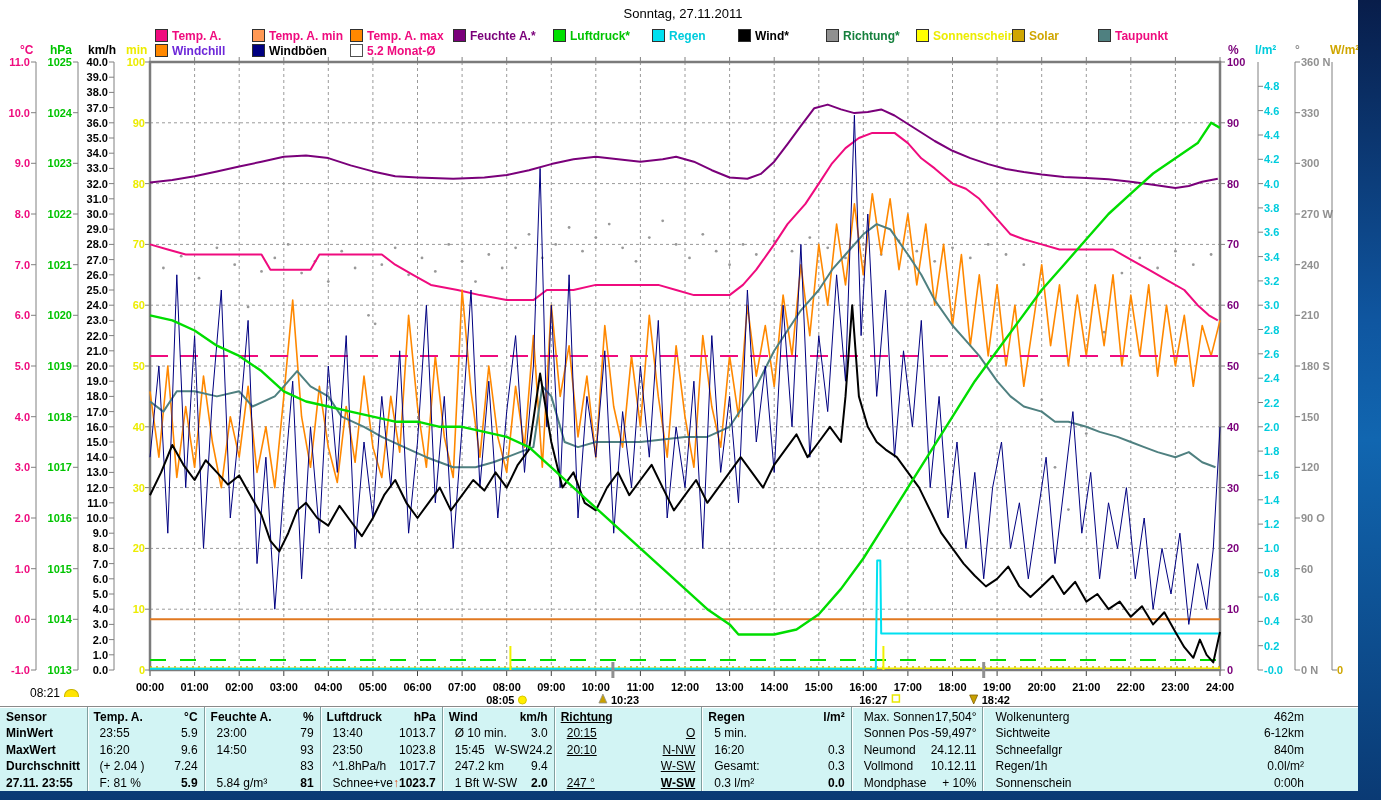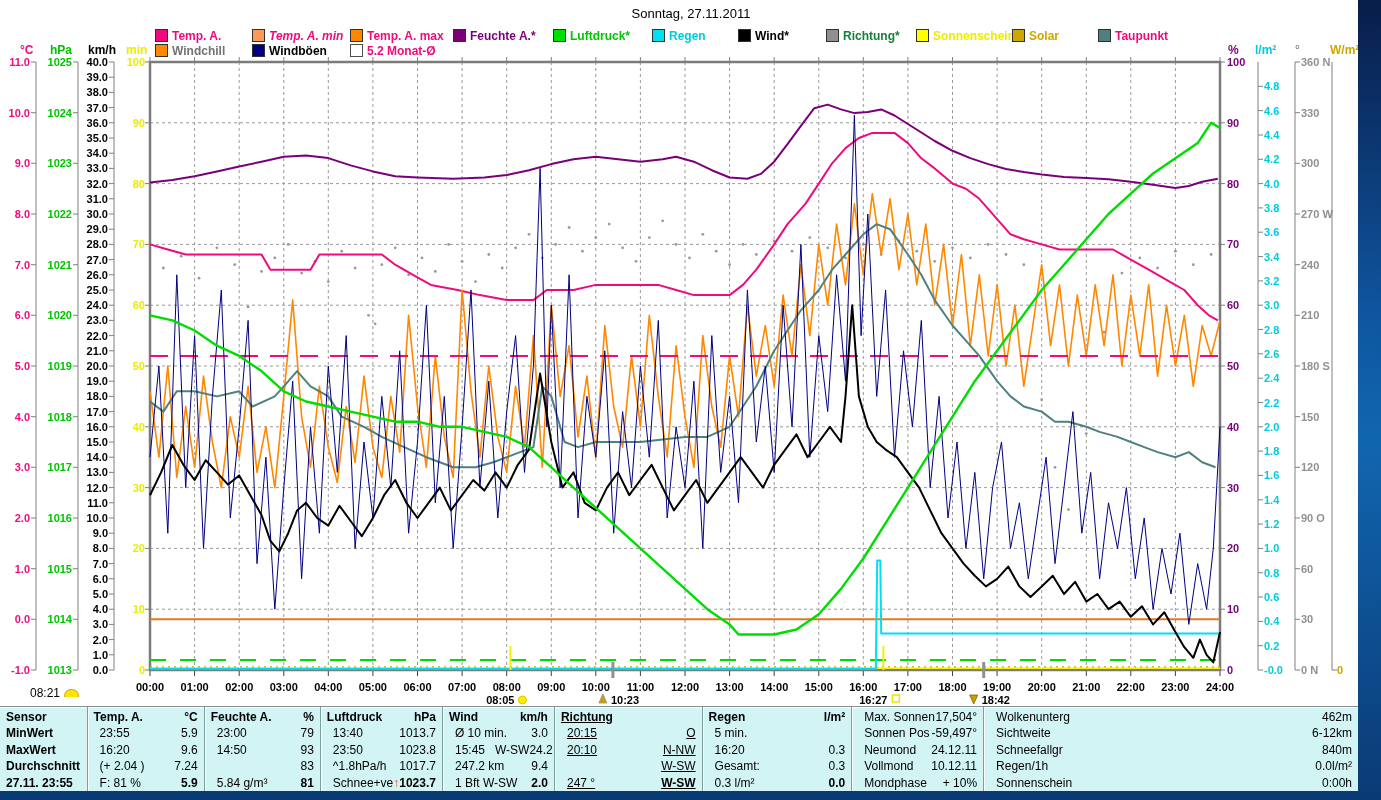--- a/index.html
+++ b/index.html
@@ -1,21 +1,21 @@
 <!DOCTYPE html>
 <html><head>
 <meta charset="utf-8">
 <style>
   html,body{margin:0;padding:0;width:1381px;height:800px;overflow:hidden;
     background:linear-gradient(180deg,#081d4a 0%,#0f56a0 40%,#1166b0 55%,#0a3a74 100%);
     font-family:"Liberation Sans",sans-serif;font-size:11px;}
   #app{position:absolute;left:0;top:0;width:1358px;height:791px;background:#ffffff;overflow:hidden;}
   #chart-svg{position:absolute;left:0;top:0;z-index:1;}
   .overlay{position:absolute;z-index:2;}
-  #page-title{left:12px;top:6px;width:1358px;text-align:center;font-size:13px;color:#000;}
+  #page-title{left:4px;top:6px;width:1358px;text-align:center;font-size:13px;color:#000;}
   .lg-item{position:absolute;white-space:nowrap;height:13px;}
   .lg-box{display:inline-block;width:11px;height:11px;border:1px solid #303030;vertical-align:-2px;margin-right:4px;}
   .lg-box.outline{background:#fff;border:1px solid #505050;}
   .lg-label{font-weight:bold;font-size:12px;}
   .ax-head{position:absolute;font-weight:bold;font-size:12px;white-space:nowrap;}
   #bottom-left-time{left:30px;top:686px;color:#000;font-size:12px;}
   #bl-icon{display:inline-block;width:13px;height:7px;background:#ffe400;border:1px solid #c8b400;
     border-bottom:none;border-radius:7px 7px 0 0;margin-left:4px;vertical-align:0px;}
   
   #data-table{left:0;top:706px;width:1358px;height:85px;background:#d2f4f4;
@@ -502,31 +502,31 @@
       <rect x="892.4" y="695" width="7" height="7" fill="#ffffff" stroke="#e8e800" stroke-width="1.5"></rect>
       <line x1="983.7" y1="662" x2="983.7" y2="678" stroke="#909090" stroke-width="3"></line>
       <text x="981.7" y="704" fill="#000000" font-size="11" font-weight="bold" text-anchor="start" font-family="Liberation Sans,sans-serif">18:42</text>
       <polygon points="969.7,695 977.7,695 973.7,704" fill="#c8a000" stroke="#806000" stroke-width="0.8"></polygon>
     </svg>
 
   <div id="page-title" class="overlay">Sonntag, 27.11.2011</div>
 
   <div id="legend" class="overlay" style="left:0;top:0;width:1358px;height:58px;">
       <span class="lg-item" style="left: 155px; top: 29px;"><span class="lg-box" style="background: rgb(239, 11, 126);"></span><span class="lg-label" style="color: rgb(239, 11, 126);">Temp. A.</span></span>
-      <span class="lg-item" style="left: 252px; top: 29px; font-style: italic;"><span class="lg-box" style="background: rgb(255, 153, 85);"></span><span class="lg-label" style="color: rgb(239, 11, 126);">Temp. A. min</span></span>
+      <span class="lg-item" style="left: 252px; top: 29px;"><span class="lg-box" style="background: rgb(255, 153, 85);"></span><span class="lg-label" style="color: rgb(239, 11, 126);">Temp. A. min</span></span>
       <span class="lg-item" style="left: 350px; top: 29px;"><span class="lg-box" style="background: rgb(255, 136, 0);"></span><span class="lg-label" style="color: rgb(239, 11, 126);">Temp. A. max</span></span>
       <span class="lg-item" style="left: 453px; top: 29px;"><span class="lg-box" style="background: rgb(122, 0, 122);"></span><span class="lg-label" style="color: rgb(122, 0, 122);">Feuchte A.*</span></span>
       <span class="lg-item" style="left: 553px; top: 29px;"><span class="lg-box" style="background: rgb(0, 224, 0);"></span><span class="lg-label" style="color: rgb(0, 196, 0);">Luftdruck*</span></span>
       <span class="lg-item" style="left: 652px; top: 29px;"><span class="lg-box" style="background: rgb(0, 224, 240);"></span><span class="lg-label" style="color: rgb(0, 204, 221);">Regen</span></span>
       <span class="lg-item" style="left: 738px; top: 29px;"><span class="lg-box" style="background: rgb(0, 0, 0);"></span><span class="lg-label" style="color: rgb(0, 0, 0);">Wind*</span></span>
       <span class="lg-item" style="left: 826px; top: 29px;"><span class="lg-box" style="background: rgb(144, 144, 144);"></span><span class="lg-label" style="color: #15803d;">Richtung*</span></span>
       <span class="lg-item" style="left: 916px; top: 29px;"><span class="lg-box" style="background: rgb(255, 255, 0);"></span><span class="lg-label" style="color: rgb(236, 236, 0);">Sonnenschein</span></span>
       <span class="lg-item" style="left: 1012px; top: 29px;"><span class="lg-box" style="background: rgb(207, 166, 0);"></span><span class="lg-label" style="color: rgb(207, 166, 0);">Solar</span></span>
       <span class="lg-item" style="left: 1098px; top: 29px;"><span class="lg-box" style="background: rgb(79, 128, 128);"></span><span class="lg-label" style="color: rgb(239, 11, 126);">Taupunkt</span></span>
-      <span class="lg-item" style="left: 155px; top: 44px;"><span class="lg-box" style="background: rgb(255, 136, 0);"></span><span class="lg-label" style="color: #737373;">Windchill</span></span>
+      <span class="lg-item" style="left: 155px; top: 44px;"><span class="lg-box" style="background: rgb(255, 136, 0);"></span><span class="lg-label" style="color: #6d28d9;">Windchill</span></span>
       <span class="lg-item" style="left: 252px; top: 44px;"><span class="lg-box" style="background: rgb(0, 0, 128);"></span><span class="lg-label" style="color: rgb(0, 0, 0);">Windböen</span></span>
       <span class="lg-item" style="left: 350px; top: 44px;"><span class="lg-box outline"></span><span class="lg-label" style="color: rgb(239, 11, 126);">5.2 Monat-Ø</span></span>
     </div>
 
   <div id="axis-headers" class="overlay" style="left:0;top:0;width:1358px;height:58px;">
       <span class="ax-head" style="left: 20px; top: 43px; color: rgb(239, 11, 126);">°C</span>
       <span class="ax-head" style="left: 50px; top: 43px; color: rgb(0, 196, 0);">hPa</span>
       <span class="ax-head" style="left: 88px; top: 43px; color: rgb(0, 0, 0);">km/h</span>
       <span class="ax-head" style="left: 126px; top: 43px; color: rgb(236, 236, 0);">min</span>
       <span class="ax-head" style="left: 1228px; top: 43px; color: rgb(122, 0, 122);">%</span>
@@ -589,21 +589,21 @@
         <div class="t-row "><span class="t-lab">Gesamt:</span><span class="t-val">0.3</span></div>
         <div class="t-row t-bold"><span class="t-lab">0.3 l/m²</span><span class="t-val">0.0</span></div>
       </div>
       <div class="t-col" style="width: 134px;">
         <div class="t-row "><span class="t-lab">Max. Sonnen</span><span class="t-val">17,504°</span></div>
         <div class="t-row "><span class="t-lab">Sonnen Pos</span><span class="t-val">-59,497°</span></div>
         <div class="t-row "><span class="t-lab">Neumond</span><span class="t-val">24.12.11</span></div>
         <div class="t-row "><span class="t-lab">Vollmond</span><span class="t-val">10.12.11</span></div>
         <div class="t-row "><span class="t-lab">Mondphase</span><span class="t-val">+ 10%</span></div>
       </div>
-      <div class="t-col" style="width: 381px; ">
+      <div class="t-col" style="width: 381px; padding-right: 48px;">
         <div class="t-row "><span class="t-lab">Wolkenunterg</span><span class="t-val">462m</span></div>
         <div class="t-row "><span class="t-lab">Sichtweite</span><span class="t-val">6-12km</span></div>
         <div class="t-row "><span class="t-lab">Schneefallgr</span><span class="t-val">840m</span></div>
         <div class="t-row "><span class="t-lab">Regen/1h</span><span class="t-val">0.0l/m²</span></div>
         <div class="t-row "><span class="t-lab">Sonnenschein</span><span class="t-val">0:00h</span></div>
       </div>
     </div>
 
 </div>
 

